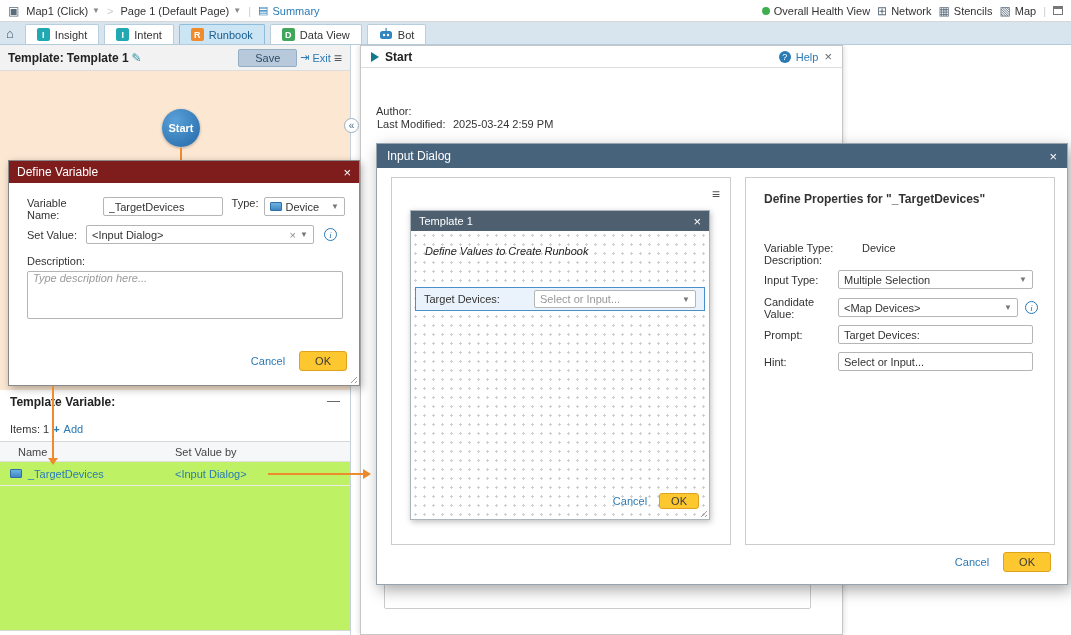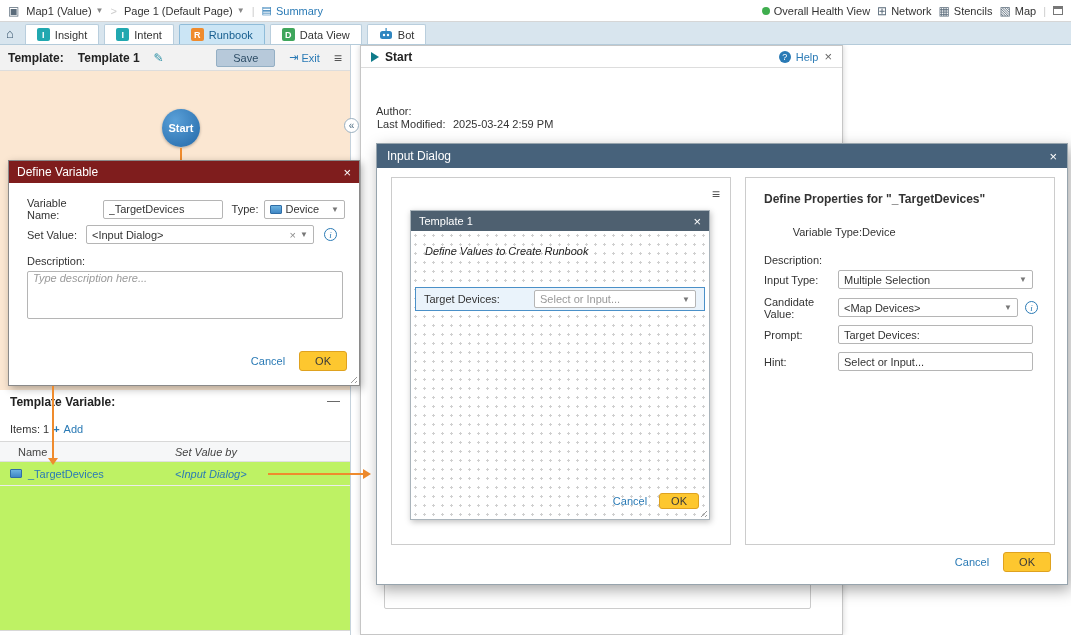--- a/index.html
+++ b/index.html
@@ -22,21 +22,21 @@
   .home-ico { font-size:13px; color:#35536b; margin:0 6px 3px 2px; }
   .tab { height:20px; background:#fff; border:1px solid #b9cedd; border-bottom:none; border-radius:2px 2px 0 0; display:flex; align-items:center; gap:5px; padding:0 11px; margin-left:5px; color:#333; cursor:default; }
   .tab.active { background:#cbe5f5; border-color:#8fbcd9; color:#175e8f; }
   .badge { width:13px; height:13px; border-radius:2px; color:#fff; font-size:9px; font-weight:bold; display:flex; align-items:center; justify-content:center; }
   .badge.teal { background:#21a8b0; }
   .badge.orange { background:#ef8b2d; }
   .badge.green { background:#3fa65c; }
 
   
   #left-panel { position:absolute; top:45px; left:0; width:351px; height:590px; background:#fff; border-right:1px solid #c5d2dc; }
-  #left-header { position:absolute; top:0; left:0; width:100%; height:26px; background:#f2f2f2; border-bottom:1px solid #ddd; display:flex; align-items:center; padding:0 8px; gap:14px; }
+  #left-header { position:absolute; top:0; left:0; width:100%; height:26px; background:#f2f2f2; border-bottom:1px solid #ddd; display:flex; align-items:center; padding:0 8px; gap:3px; }
   #left-header .ttl { font-weight:bold; font-size:12px; color:#222; }
   .pencil { color:#2a8fa5; font-size:12px; }
   .btn-save { margin-left:auto; background:#b7c9da; border:1px solid #94afc4; border-radius:2px; color:#2e4d66; font-size:11px; padding:2px 16px; }
   .exit-lnk { color:#2a7ab5; display:flex; align-items:center; gap:3px; }
   .burger { color:#555; font-size:14px; }
 
   #canvas { position:absolute; top:26px; left:0; width:100%; height:319px; background:#fbe7d2; }
   #start-node { position:absolute; left:162px; top:38px; width:38px; height:38px; border-radius:50%; background:radial-gradient(circle at 35% 30%, #5aa0d8, #2268a8); color:#fff; font-weight:bold; display:flex; align-items:center; justify-content:center; box-shadow:0 1px 3px rgba(0,0,0,.3); }
   .vline-o { position:absolute; background:#ef8b2d; width:2px; }
   .ah-down { position:absolute; width:0; height:0; border-left:5px solid transparent; border-right:5px solid transparent; border-top:7px solid #ef8b2d; }
@@ -46,39 +46,39 @@
   
   #tv-title { position:absolute; left:10px; top:350px; font-weight:bold; font-size:12px; color:#222; }
   #tv-collapse { position:absolute; right:10px; top:348px; color:#555; font-size:13px; }
   #tv-items { position:absolute; left:10px; top:378px; display:flex; gap:4px; align-items:center; }
   .plus { color:#2a7ab5; font-weight:bold; }
   #tv-list { position:absolute; left:0; top:396px; width:350px; height:190px; border-top:1px solid #d8d8d8; border-bottom:1px solid #d8d8d8; background:#bef264; }
   #tv-head { height:20px; background:#f6f7f8; border-bottom:1px solid #e0e0e0; display:flex; align-items:center; color:#444; }
   #tv-head .c1 { width:170px; padding-left:18px; }
   #tv-row { height:24px; border-bottom:1px solid #ececec; display:flex; align-items:center; }
   #tv-row .c1 { width:170px; padding-left:10px; display:flex; align-items:center; gap:6px; color:#2a7ab5; }
-  #tv-row .c2, #tv-head .c2 { padding-left:5px; color:#2a7ab5;font-style:italic; }
+  #tv-row .c2, #tv-head .c2 { padding-left:5px; color:#2a7ab5; }
   #tv-head .c2 { color:#444; }
   .device-icon { width:12px; height:9px; background:linear-gradient(#6db3e0,#3f87c5); border:1px solid #2f6da6; border-radius:1px; flex:0 0 auto; }
 
   
   .dd { background:#fff; border:1px solid #b5b5b5; border-radius:2px; height:19px; display:flex; align-items:center; gap:4px; padding:0 5px; color:#333; }
   .dd .dcaret { margin-left:auto; color:#777; font-size:8px; }
   .dd .ghost { color:#999; }
   .inp { background:#fff; border:1px solid #b5b5b5; border-radius:2px; height:19px; font-size:11px; padding:0 5px; font-family:"Liberation Sans",sans-serif; color:#333; }
   .btn-ok { background:#fdc72f; border:1px solid #dfa21f; border-radius:3px; color:#3a3a3a; font-size:11px; padding:3px 15px; font-family:"Liberation Sans",sans-serif; }
   .lnk { color:#2a7ab5; background:none; border:none; font-size:11px; font-family:"Liberation Sans",sans-serif; }
   .info { width:13px; height:13px; border-radius:50%; border:1px solid #2a7ab5; color:#2a7ab5; font-size:9px; font-style:italic; display:inline-flex; align-items:center; justify-content:center; font-family:"Liberation Serif",serif; flex:0 0 auto; }
   .x-close { color:#fff; font-size:13px; margin-left:auto; }
   .rsz { position:absolute; right:2px; bottom:2px; width:9px; height:9px; background:repeating-linear-gradient(135deg, transparent 0 2px, #9a9a9a 2px 3px); clip-path:polygon(100% 0, 100% 100%, 0 100%); }
 
   
   #dv-dlg { position:absolute; left:8px; top:160px; width:352px; height:226px; background:#fff; border:1px solid #8a8a8a; box-shadow:2px 3px 8px rgba(0,0,0,.3); z-index:20; }
   .dlg-title { height:22px; background:#7f1d1d; color:#fff; display:flex; align-items:center; padding:0 8px; font-size:12px; }
-  #dv-dlg .row1 { position:absolute; left:18px; top:36px; right:14px; display:flex; align-items:center; }
+  #dv-dlg .row1 { position:absolute; left:18px; top:36px; right:14px; display:flex; }
   #dv-dlg .row2 { position:absolute; left:18px; top:64px; right:14px; display:flex; align-items:center; }
   #dv-desc-lbl { position:absolute; left:18px; top:94px; }
   #dv-textarea { position:absolute; left:18px; top:110px; width:316px; height:48px; resize:none; }
   #dv-textarea::placeholder { color:#9a9a9a; font-style:italic; }
   #dv-footer { position:absolute; right:12px; top:190px; display:flex; align-items:center; gap:14px; }
   .gray-x { color:#8a8a8a; font-size:11px; }
 
   
   .anno { z-index:25; }
 
@@ -123,21 +123,21 @@
   #modal-footer { position:absolute; right:16px; top:408px; display:flex; align-items:center; gap:14px; }
 </style>
 </head>
 <body>
 
 <div id="app">
 
   <div id="topbar">
     <span class="tb-ico">▣</span>
     <span class="tb-item">
-      <span>Map1 (Value)</span>
+      <span>Map1 (Click)</span>
       <span class="caret">▼</span>
     </span>
     <span class="sep">&gt;</span>
     <span class="tb-item">
       <span>Page 1  (Default Page)</span>
       <span class="caret">▼</span>
     </span>
     <span class="sep">|</span>
     <span class="tb-item blue">
       <span class="blue">▤</span>
@@ -318,21 +318,21 @@
             <button class="lnk">Cancel</button>
             <button class="btn-ok">OK</button>
           </div>
           <div class="rsz"></div>
         </div>
       </div>
     </div>
 
     <div id="prop-sec">
       <div id="prop-title">Define Properties for "_TargetDevices"</div>
-      <div class="prow" style="top:44px;text-align:right;">
+      <div class="prow" style="top:60px;">
         <span class="lbl" style="width:98px;">Variable Type:</span>
         <span>Device</span>
       </div>
       <div class="prow" style="top:72px;">
         <span class="lbl">Description:</span>
       </div>
       <div class="prow" style="top:92px;">
         <span class="lbl">Input Type:</span>
         <div class="dd ctrl">
           <span>Multiple Selection</span>

